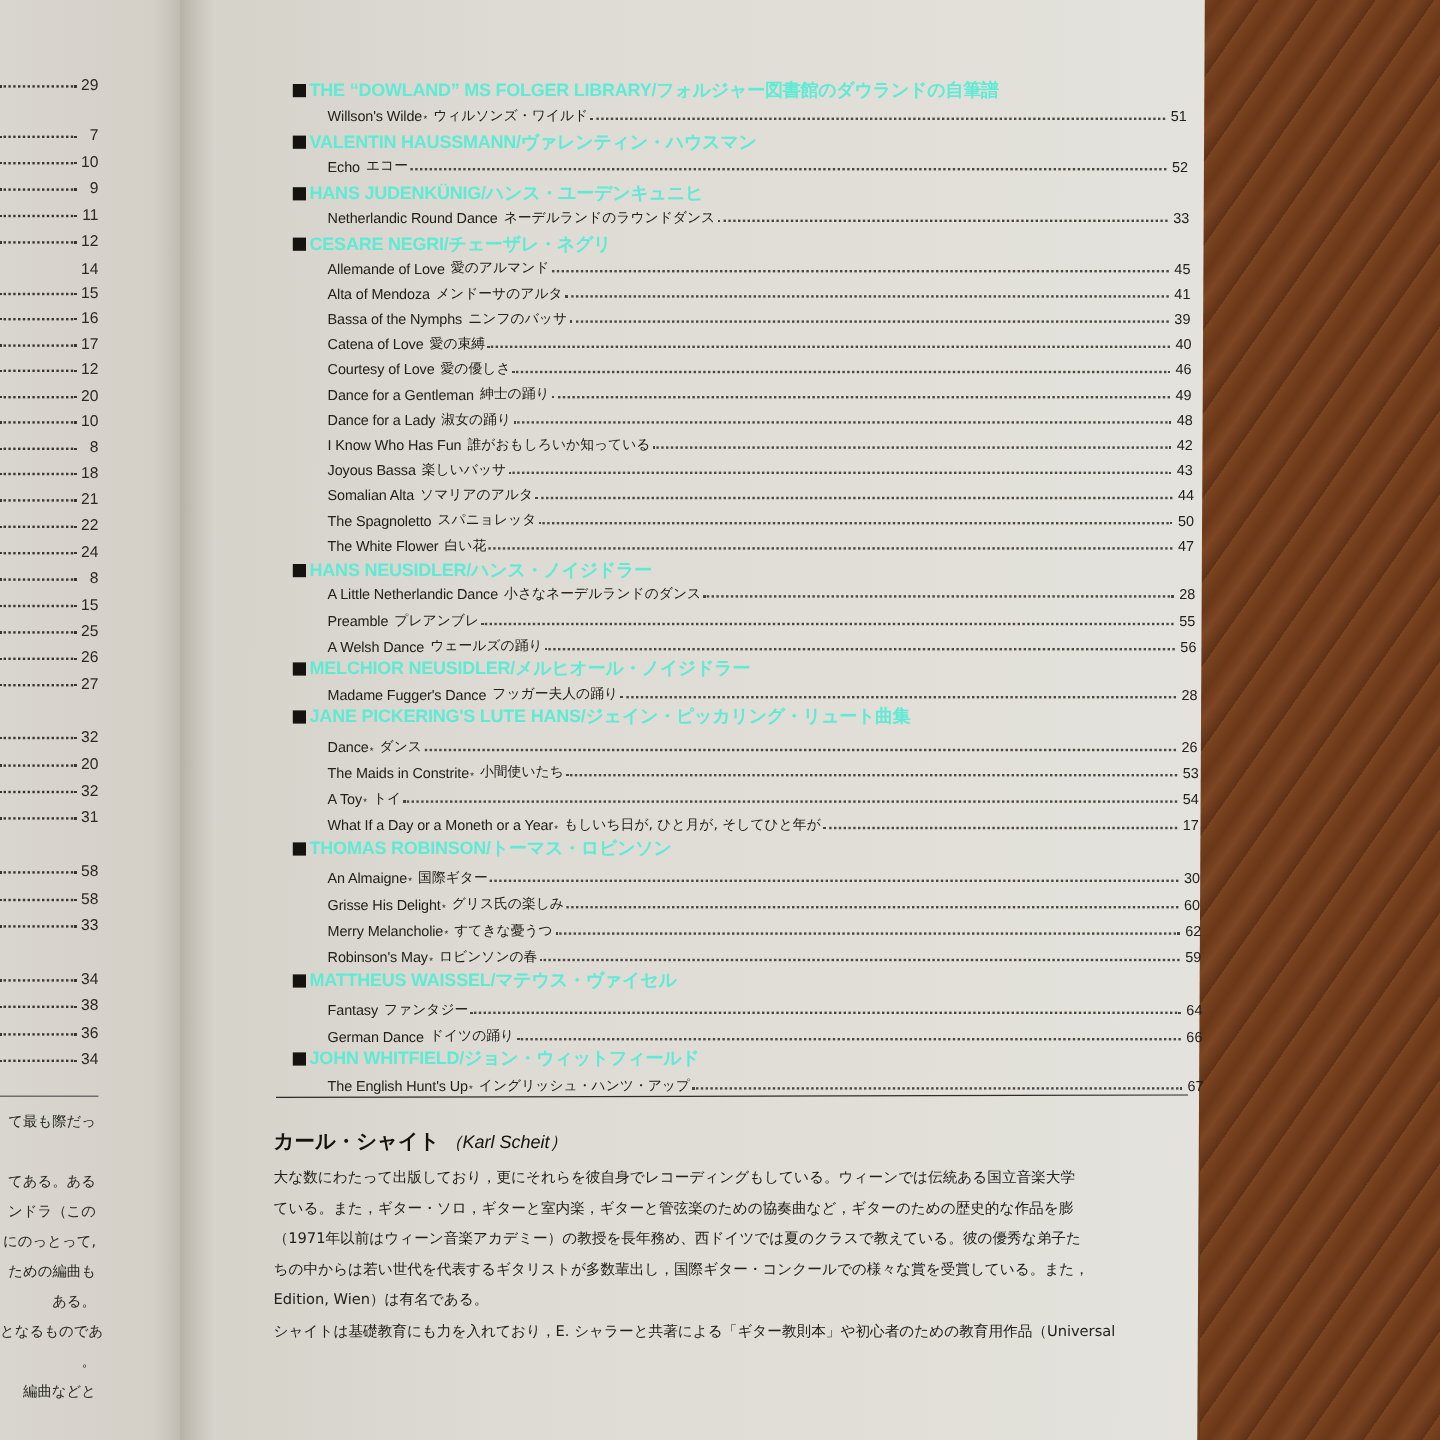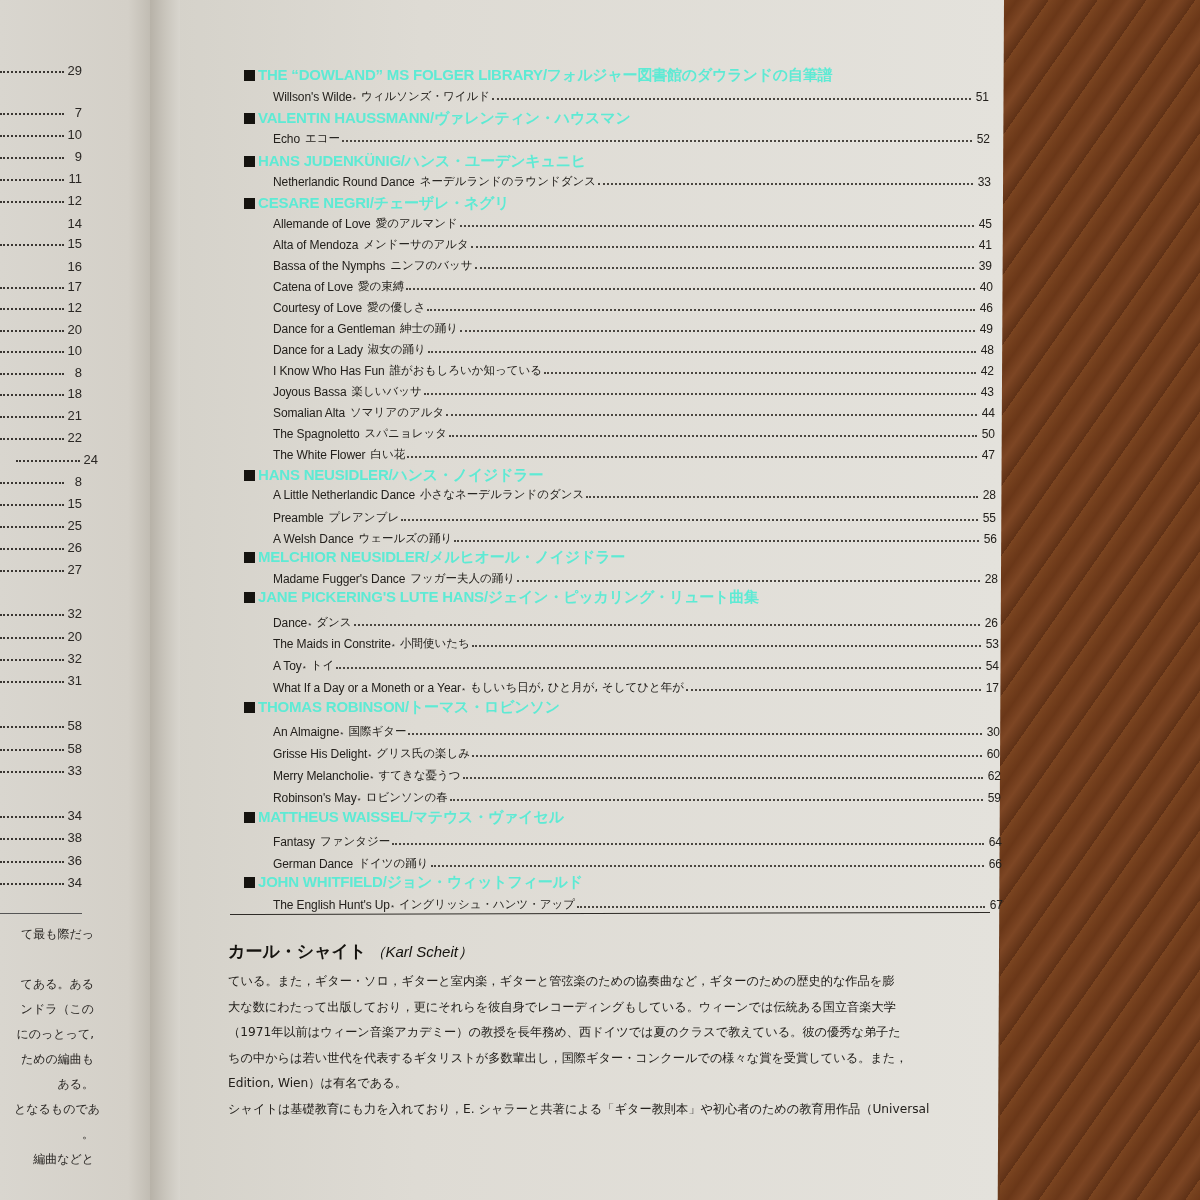--- a/index.html
+++ b/index.html
@@ -32,21 +32,21 @@
   .left-row {
     position: absolute; left: 0; width: 82px; height: 20px;
     display: flex; align-items: flex-end;
     font-family: "Liberation Sans", sans-serif; font-size: 13px; color: #2a2724;
   }
   .left-row .dots { flex: 1; border-bottom: 2px dotted #3a3632; margin-bottom: 5px; margin-right: 2px; }
   .left-row .num { min-width: 16px; text-align: right; }
   .left-divider { position: absolute; left: 0; top: 913px; width: 82px; border-top: 1px solid #555; }
   .left-text {
     position: absolute; left: 0; top: 922px; width: 80px;
-    font-size: 12px; line-height: 25px; color: #2a2724; text-align: right; white-space: nowrap; padding-left: 14px;
+    font-size: 12px; line-height: 25px; color: #2a2724; text-align: right; white-space: nowrap;
   }
   .left-text div { height: 25px; }
 
   
   .toc { position: absolute; left: 244px; top: 64px; width: 730px; }
   .composer {
     position: absolute; left: 0; height: 22px; white-space: nowrap;
     font-family: "Liberation Sans", sans-serif; font-weight: bold; font-size: 15px;
     color: #5eead4; letter-spacing: -0.2px;
     display: flex; align-items: center;
@@ -107,21 +107,21 @@
       <span class="num">12</span>
     </div>
     <div class="left-row" style="top: 209px; flex-direction: column;">
       <span class="dots"></span>
       <span class="num">14</span>
     </div>
     <div class="left-row" style="top: 231px;">
       <span class="dots"></span>
       <span class="num">15</span>
     </div>
-    <div class="left-row" style="top: 252px; flex-direction: column;">
+    <div class="left-row" style="top: 252px;">
       <span class="dots"></span>
       <span class="num">16</span>
     </div>
     <div class="left-row" style="top: 274px;">
       <span class="dots"></span>
       <span class="num">17</span>
     </div>
     <div class="left-row" style="top: 295px;">
       <span class="dots"></span>
       <span class="num">12</span>
@@ -143,21 +143,21 @@
       <span class="num">18</span>
     </div>
     <div class="left-row" style="top: 403px;">
       <span class="dots"></span>
       <span class="num">21</span>
     </div>
     <div class="left-row" style="top: 425px;">
       <span class="dots"></span>
       <span class="num">22</span>
     </div>
-    <div class="left-row" style="top: 447px; padding-left: 16px;">
+    <div class="left-row" style="top: 447px;">
       <span class="dots"></span>
       <span class="num">24</span>
     </div>
     <div class="left-row" style="top: 469px;">
       <span class="dots"></span>
       <span class="num">8</span>
     </div>
     <div class="left-row" style="top: 491px;">
       <span class="dots"></span>
       <span class="num">15</span>
@@ -466,20 +466,20 @@
     </div>
   </div>
 
 <div class="divider"></div>
 
 <div class="bio">
   <div class="bio-heading">
     <span>カール・シャイト</span><span class="latin">（Karl Scheit）</span>
   </div>
   <div class="bio-text">
+    <div class="line">大な数にわたって出版しており，更にそれらを彼自身でレコーディングもしている。ウィーンでは伝統ある国立音楽大学</div>
     <div class="line">ている。また，ギター・ソロ，ギターと室内楽，ギターと管弦楽のための協奏曲など，ギターのための歴史的な作品を膨</div>
-    <div class="line">大な数にわたって出版しており，更にそれらを彼自身でレコーディングもしている。ウィーンでは伝統ある国立音楽大学</div>
     <div class="line">（1971年以前はウィーン音楽アカデミー）の教授を長年務め、西ドイツでは夏のクラスで教えている。彼の優秀な弟子た</div>
     <div class="line">ちの中からは若い世代を代表するギタリストが多数輩出し，国際ギター・コンクールでの様々な賞を受賞している。また，</div>
     <div class="line">Edition, Wien）は有名である。</div>
     <div class="line">シャイトは基礎教育にも力を入れており，E. シャラーと共著による「ギター教則本」や初心者のための教育用作品（Universal</div>
   </div>
 </div>
 
 </body></html>

